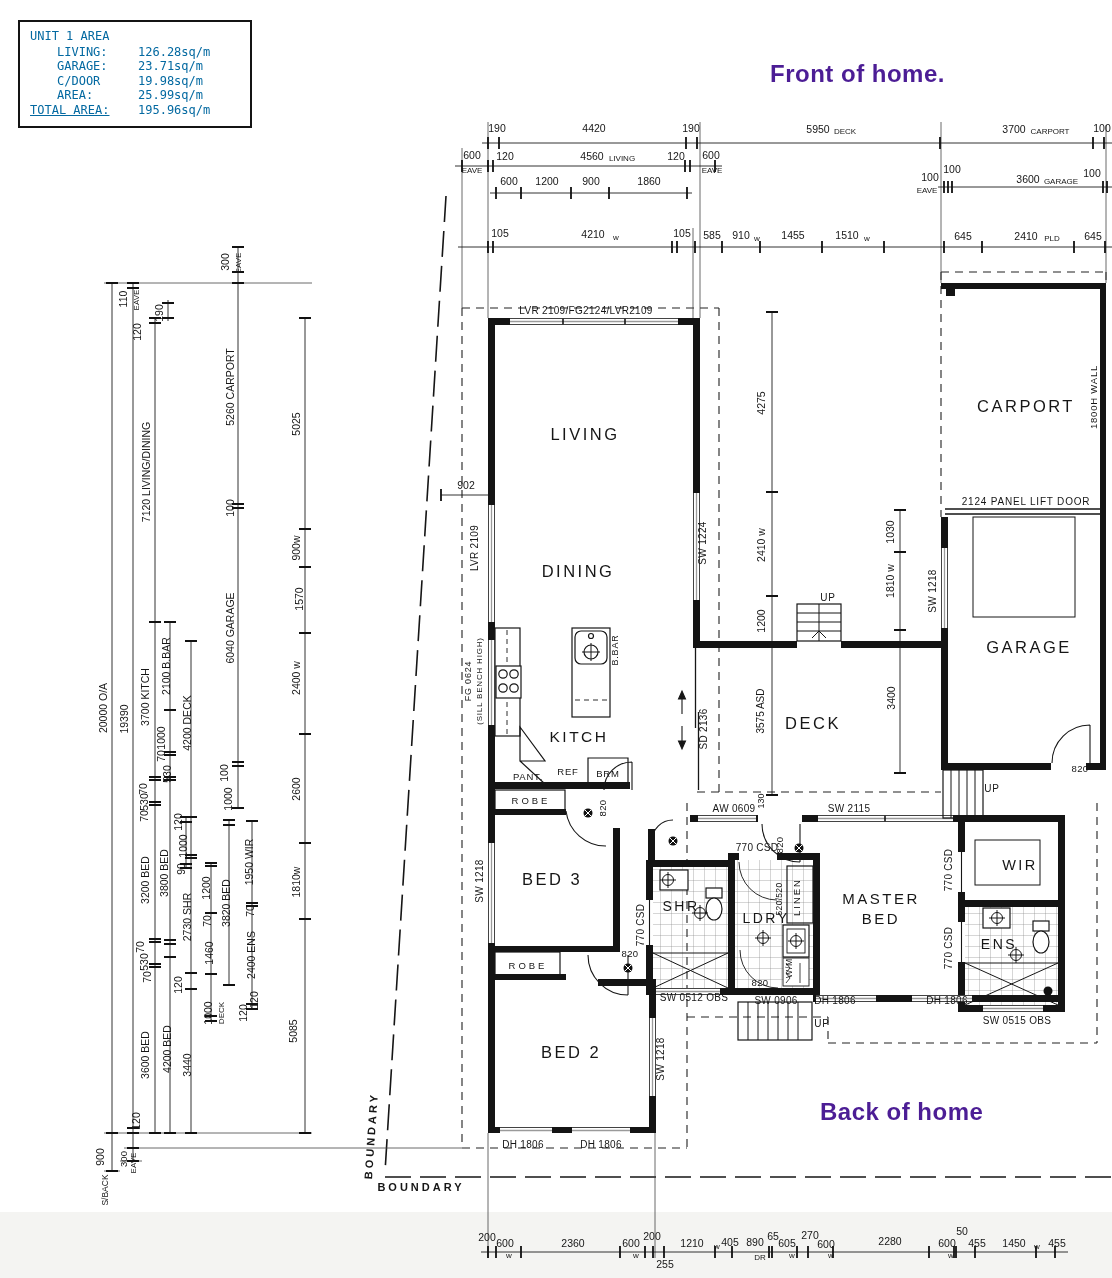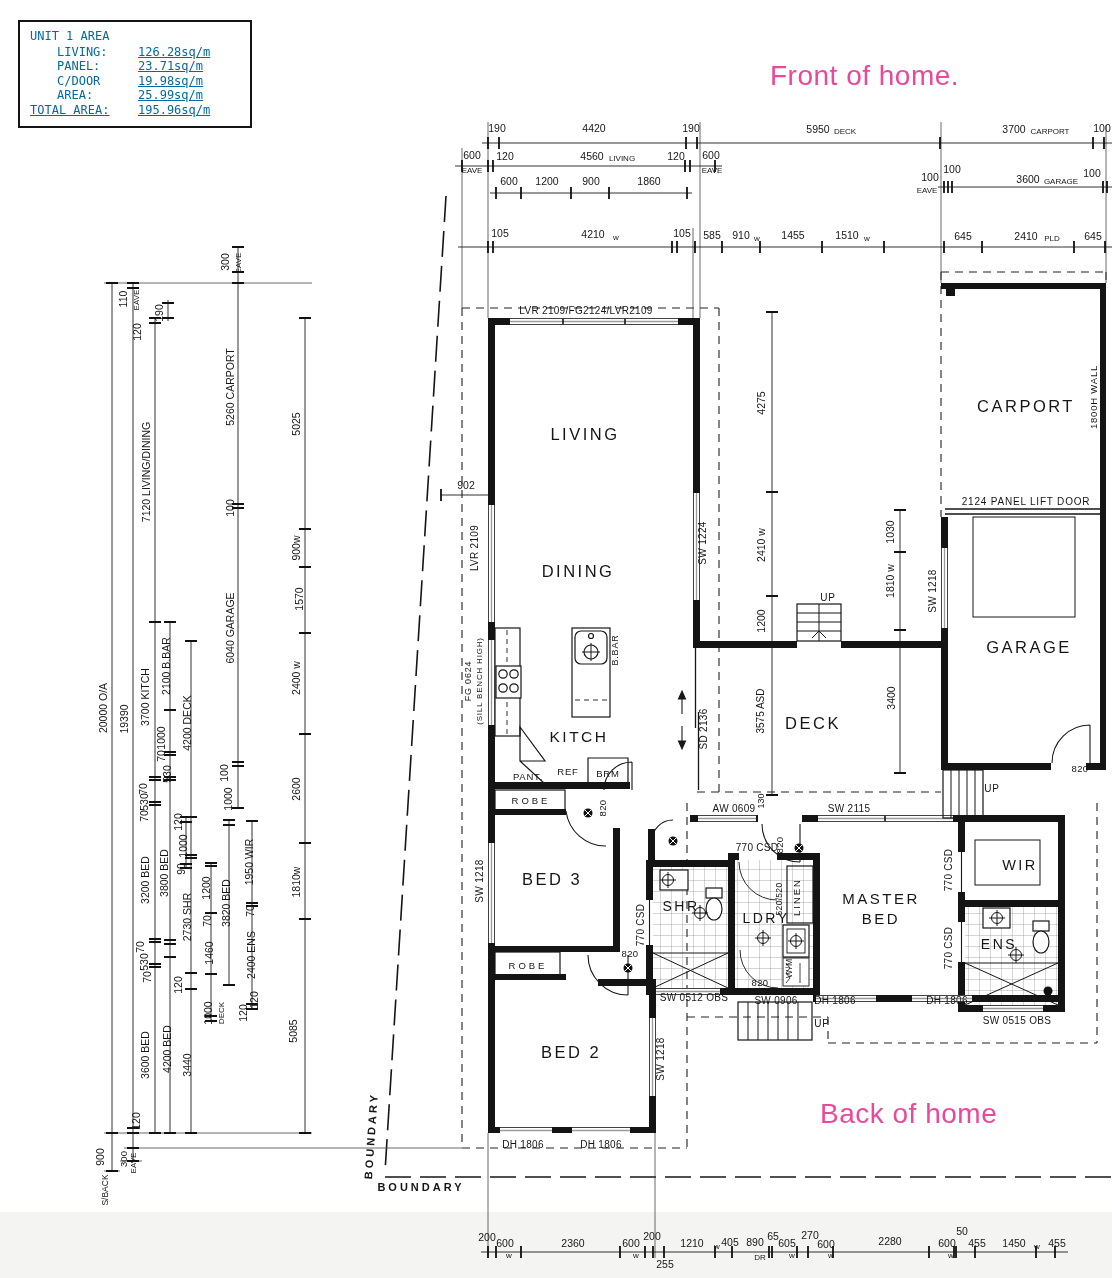--- a/index.html
+++ b/index.html
@@ -7,23 +7,23 @@
         font-family:"Liberation Sans",sans-serif;}
   #plan{position:absolute;left:0;top:0;}
   
   #unit-box{position:absolute;left:18px;top:20px;width:214px;border:2.5px solid #141414;
             background:#fff;padding:7px 6px 9px 10px;
             font-family:"DejaVu Sans Mono",monospace;font-size:12px;line-height:14.5px;color:#0369a1;}
   #unit-box .t{margin-bottom:1px;}
   #unit-box .row{display:flex;align-items:flex-end;}
   #unit-box .row .lbl{width:108px;padding-left:27px;box-sizing:border-box;white-space:nowrap;}
   #unit-box .row.total .lbl{padding-left:0;text-decoration:underline;}
-  #unit-box .row .val{white-space:nowrap;text-decoration:underline;}
+  #unit-box .row .val{white-space:nowrap;}
   
-  .home-note{position:absolute;color:#ec4899;font-size:28px;letter-spacing:.5px;font-weight:400;}
+  .home-note{position:absolute;color:#4c1d95;font-size:24px;letter-spacing:.5px;font-weight:700;}
   #front-note{left:770px;top:60px;}
   #back-note{left:820px;top:1098px;}
   
   text{fill:#161616;}
   .room{font-size:16.5px;letter-spacing:2.5px;}
   .fixture{font-size:9.5px;letter-spacing:.8px;}
   .opening{font-size:10px;letter-spacing:.3px;}
   .dim{font-size:10.5px;}
   .boundary{font-size:11px;letter-spacing:3px;font-weight:bold;}
   .sm{font-size:8px;}
@@ -33,21 +33,21 @@
 
 <div id="page">
 
   <div id="unit-box">
     <div class="t">UNIT 1 AREA</div>
     <div class="row">
         <span class="lbl">LIVING:</span>
         <span class="val">126.28sq/m</span>
       </div>
     <div class="row">
-        <span class="lbl">PANEL:</span>
+        <span class="lbl">GARAGE:</span>
         <span class="val">23.71sq/m</span>
       </div>
     <div class="row">
         <span class="lbl">C/DOOR</span>
         <span class="val">19.98sq/m</span>
       </div>
     <div class="row">
         <span class="lbl">AREA:</span>
         <span class="val">25.99sq/m</span>
       </div>

